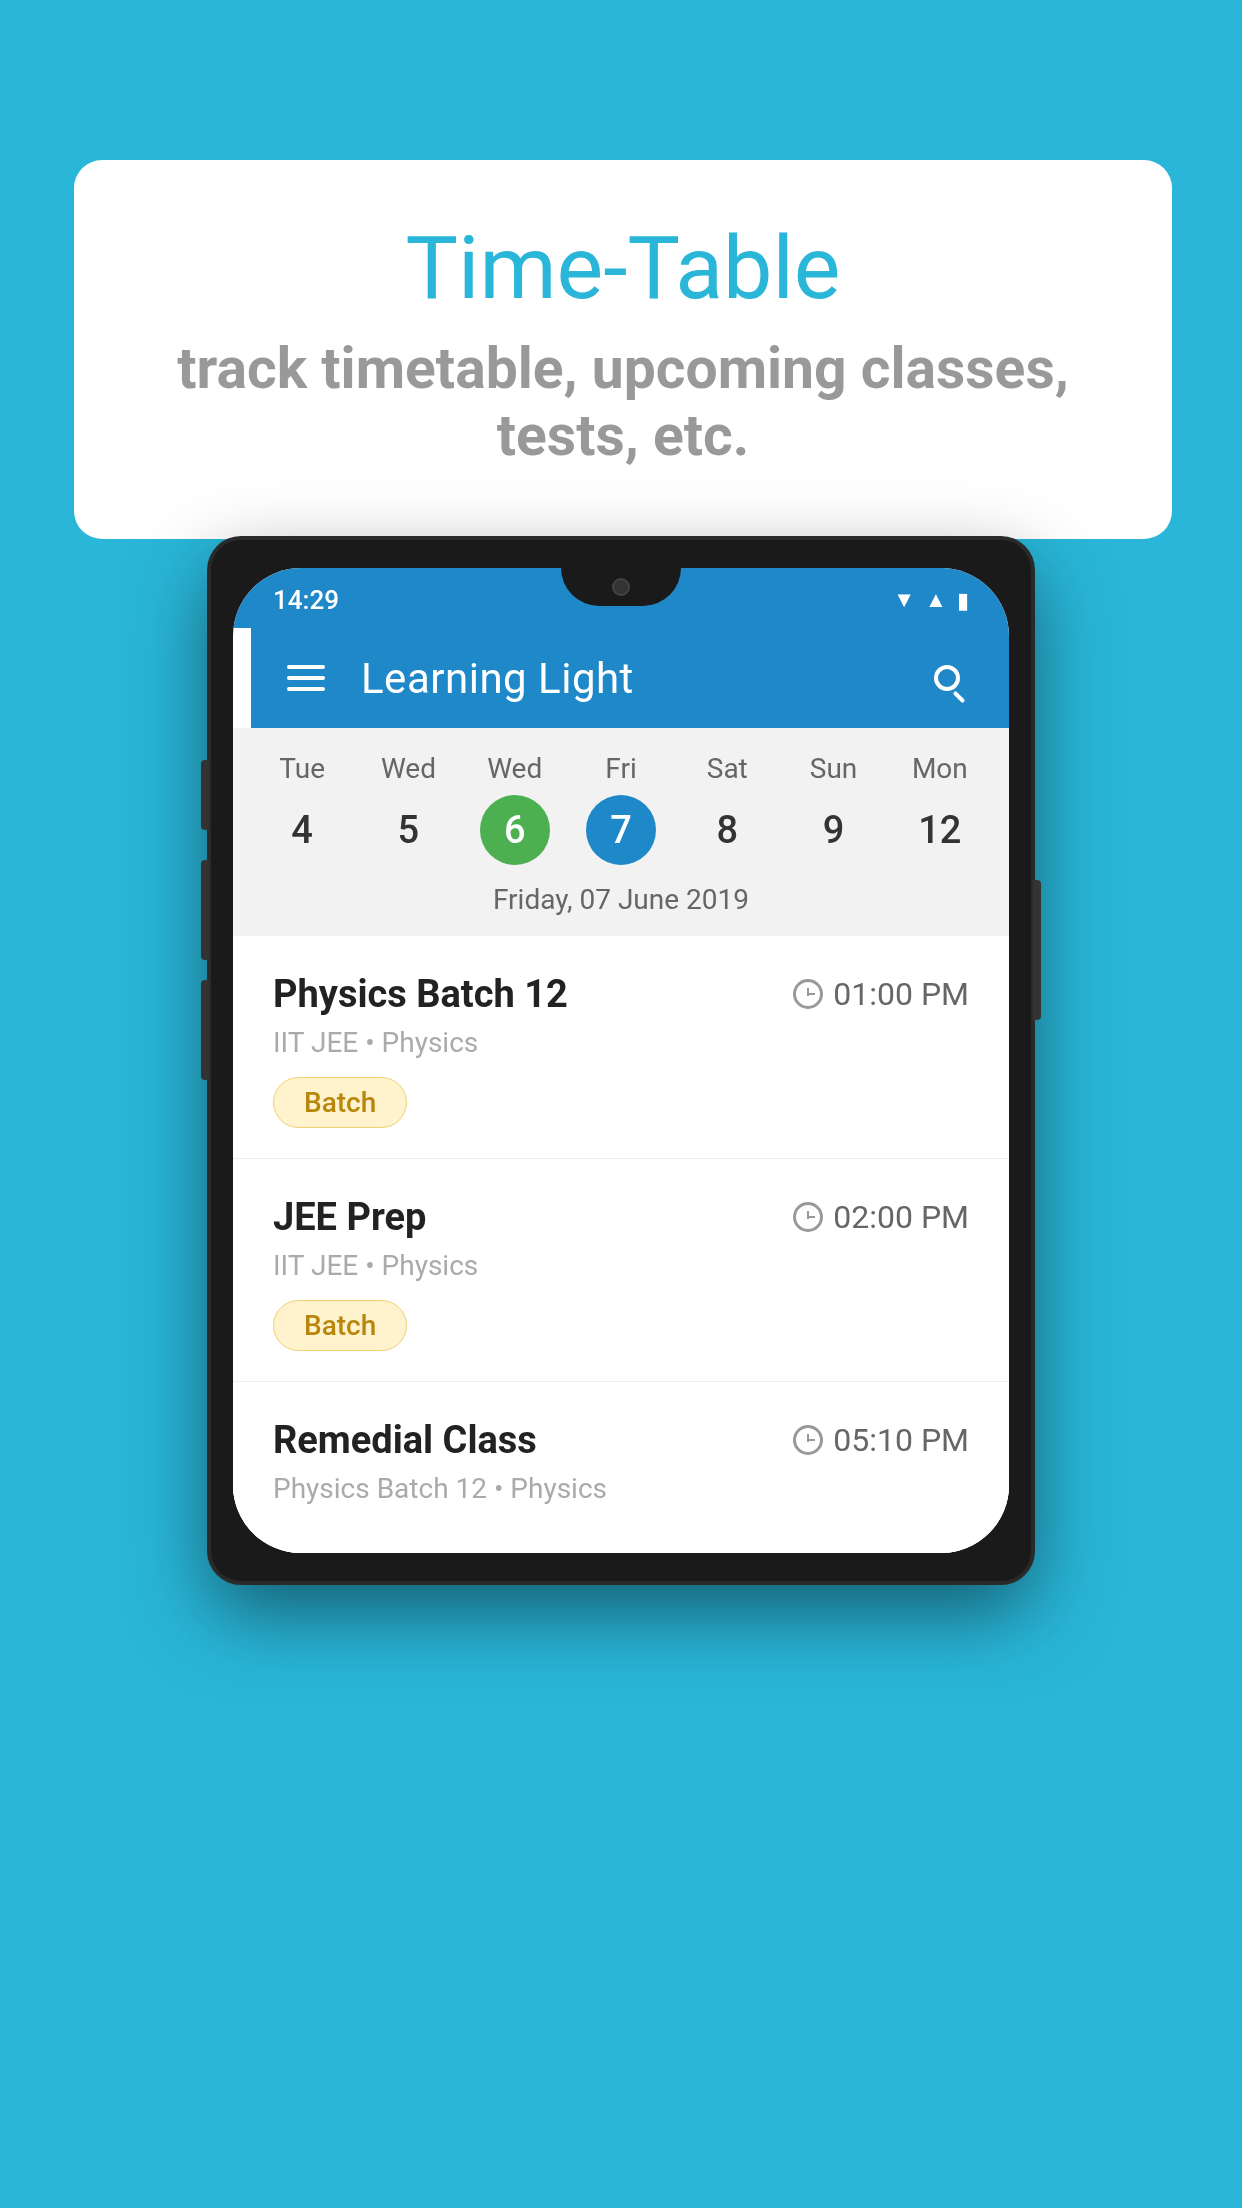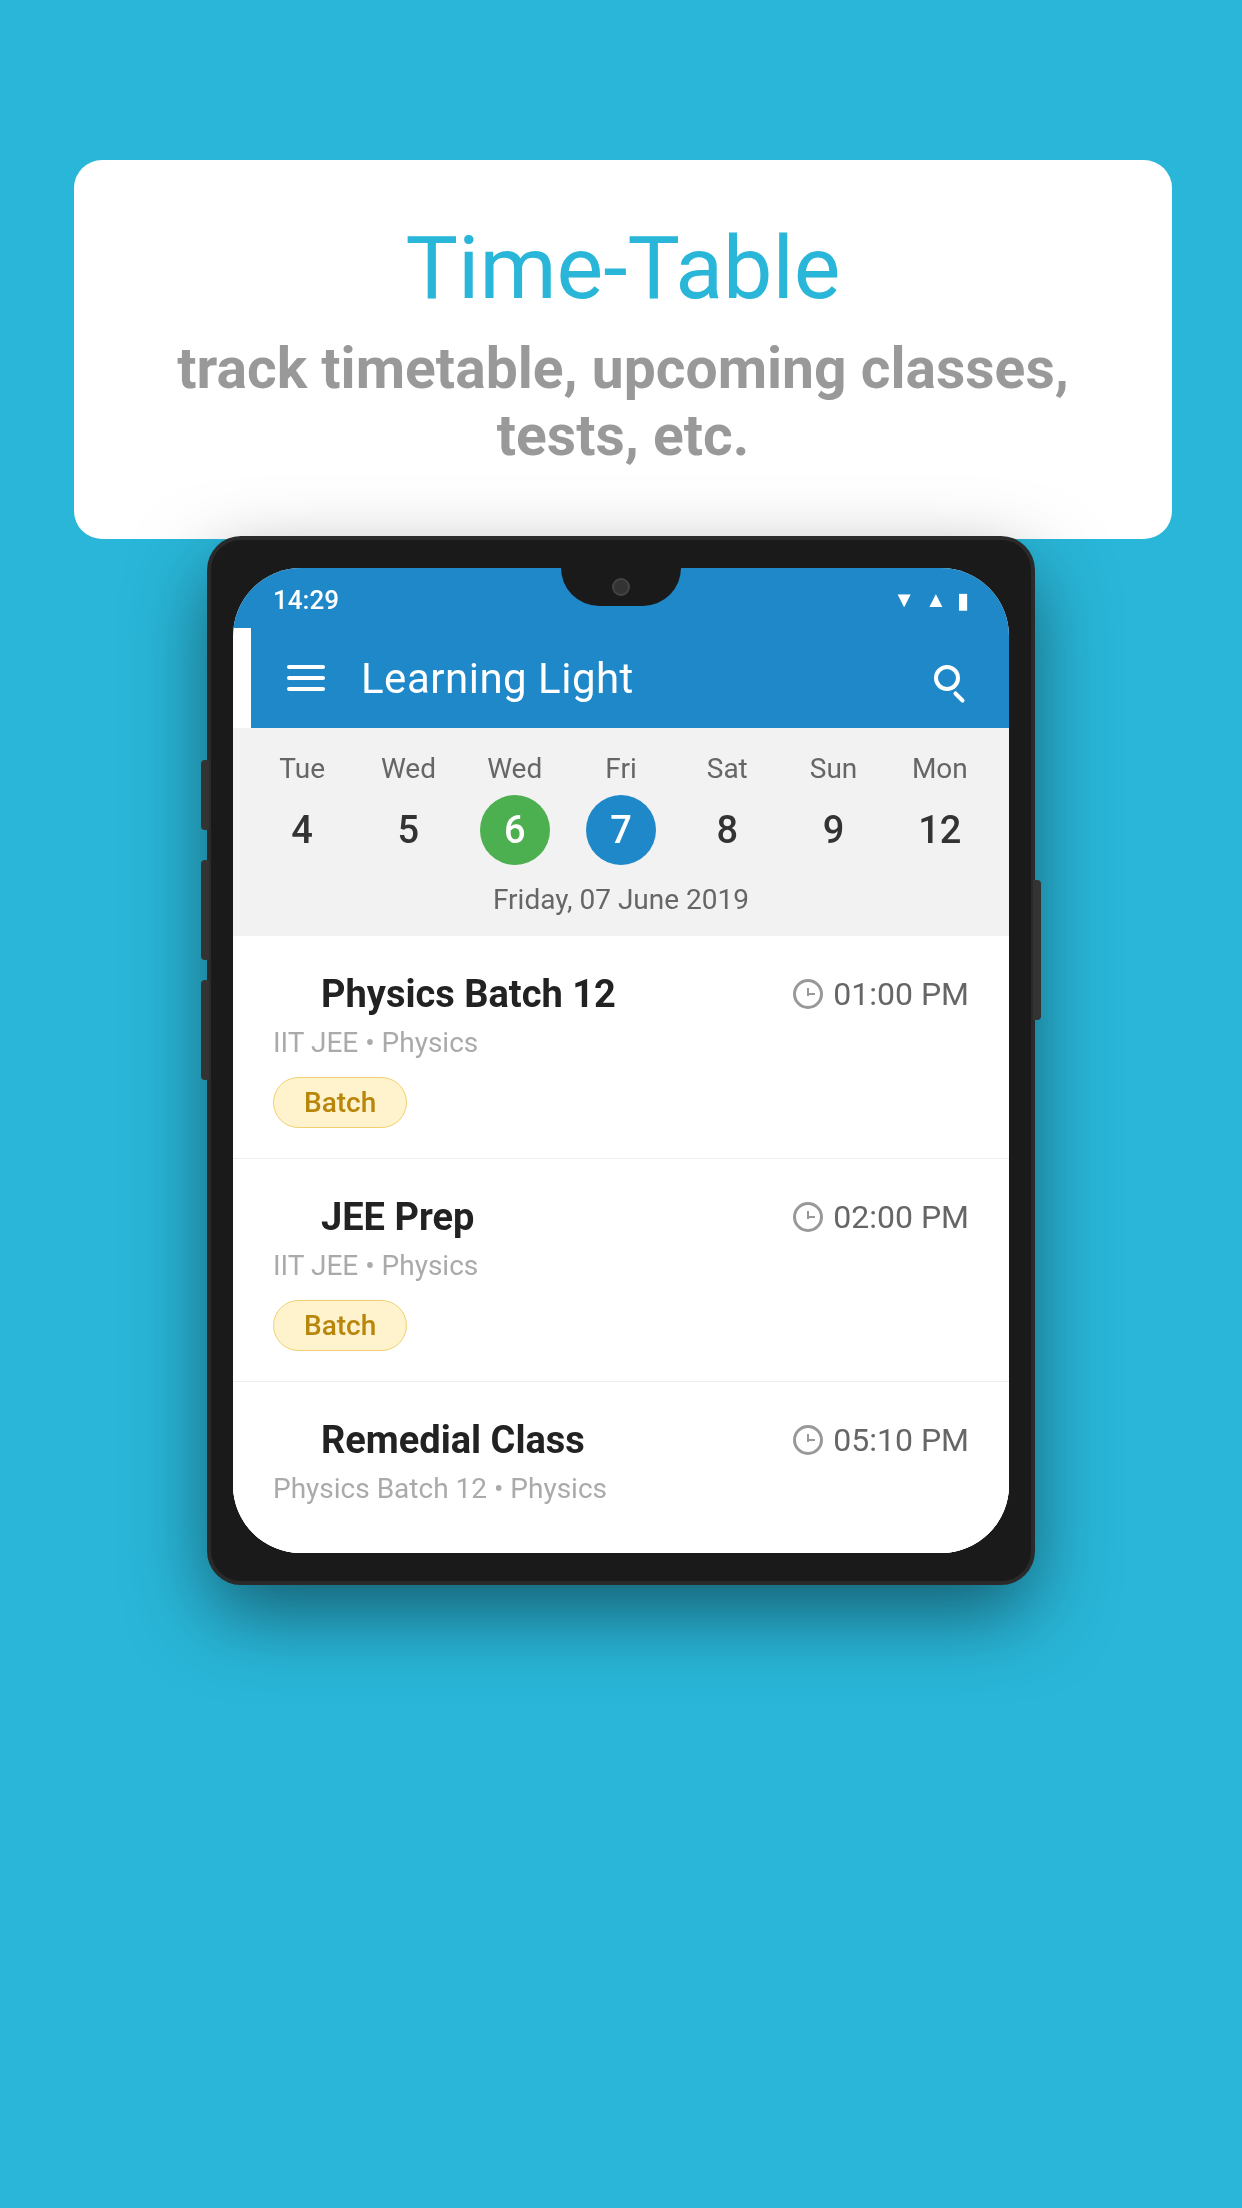--- a/index.html
+++ b/index.html
@@ -231,21 +231,20 @@
     .schedule-item {
       padding: 36px 40px 30px;
       border-bottom: 1px solid #eee;
       background: white;
     }
     .schedule-header {
       display: flex;
       justify-content: space-between;
       align-items: center;
       margin-bottom: 10px;
-      margin-left: 48px;
     }
     .schedule-name {
       font-size: 38px;
       font-weight: 700;
       color: #222;
     }
     .schedule-time {
       display: flex;
       align-items: center;
       gap: 10px;

